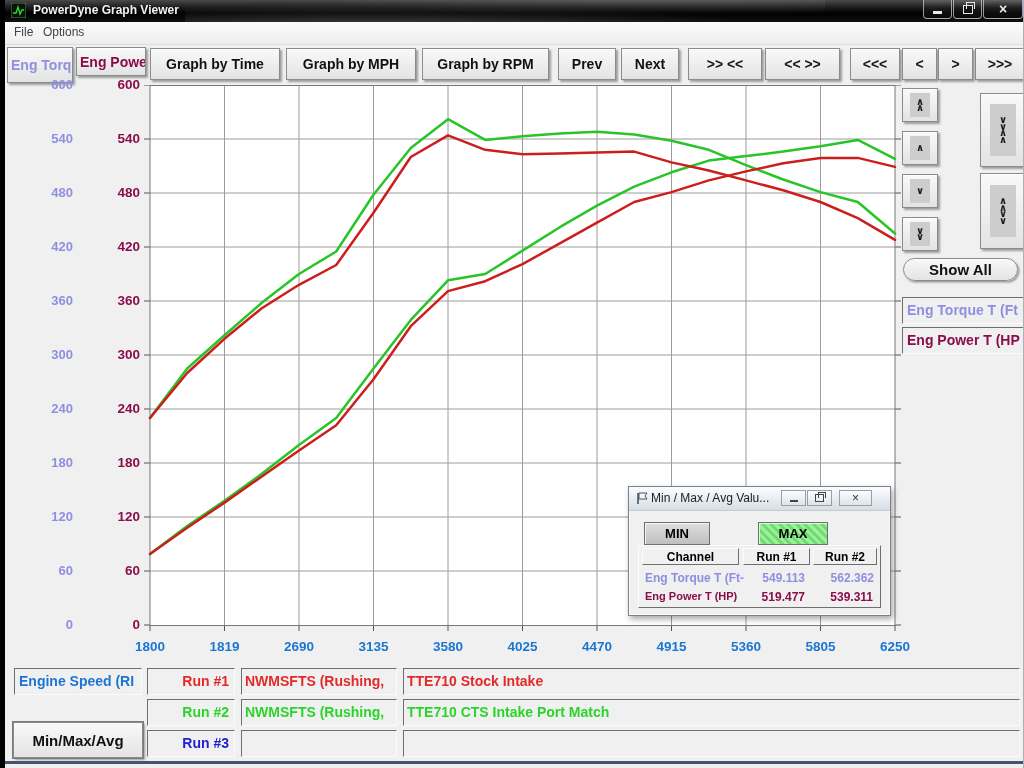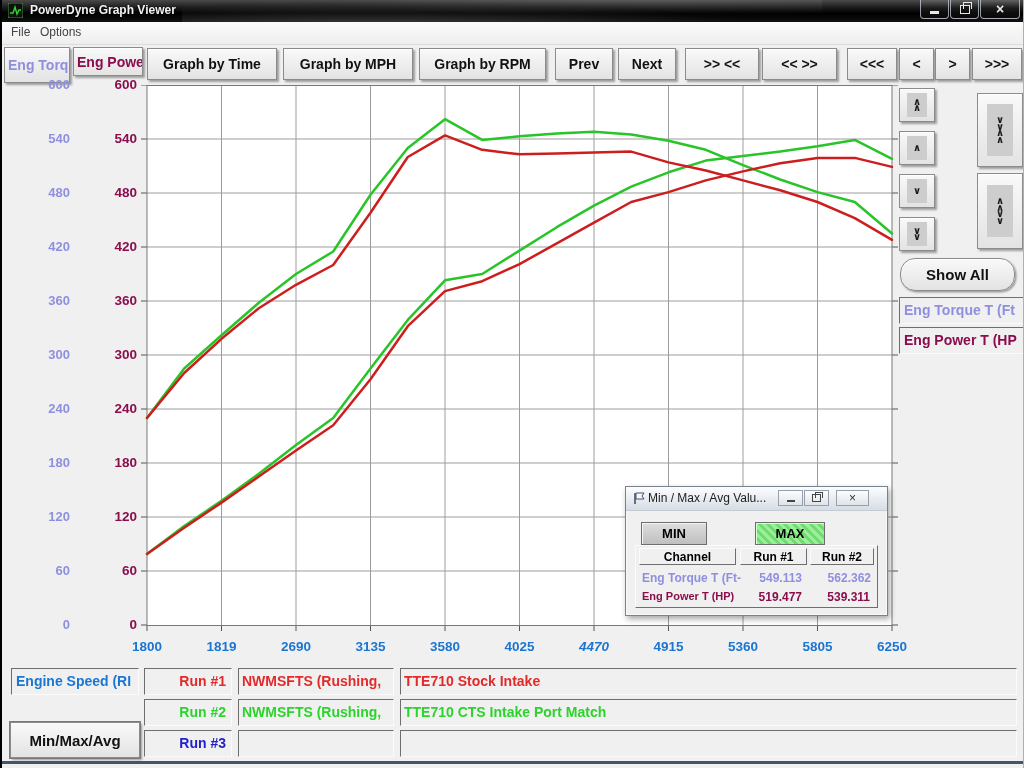--- a/index.html
+++ b/index.html
@@ -1,18 +1,18 @@
 <!DOCTYPE html>
 <html><head>
 <meta charset="utf-8">
 <style>
   html,body{margin:0;padding:0;}
   body{font-family:"Liberation Sans", sans-serif;}
   #window{position:relative;width:1024px;height:768px;background:#f0f0f0;overflow:hidden;
-          border-left:2px solid #000000;border-right:1px solid #a8b2bf;box-sizing:border-box;}
+          border-left:5px solid #000000;border-right:1px solid #a8b2bf;box-sizing:border-box;}
   .abs{position:absolute;}
   
   #titlebar{left:0;top:0;width:1024px;height:22px;
     background:linear-gradient(180deg,#4a4a4a 0%,#1b1b1b 35%,#000 60%,#101010 100%);}
   #titlebar .glass{position:absolute;left:180px;top:0;width:640px;height:22px;
     background:radial-gradient(ellipse at 30% 120%,rgba(255,255,255,.18),rgba(255,255,255,0) 60%),
                radial-gradient(ellipse at 75% -20%,rgba(255,255,255,.12),rgba(255,255,255,0) 55%);}
   #app-icon{left:6px;top:3px;width:15px;height:15px;}
   #title-text{left:28px;top:3px;color:#f2f2f2;font-size:12px;font-weight:bold;text-shadow:0 1px 2px #000;}
   .wbtn{top:0;height:19px;background:linear-gradient(180deg,rgba(120,120,120,.55),rgba(30,30,30,.65) 45%,rgba(10,10,10,.7));
@@ -189,21 +189,21 @@
       <polyline points="7.0,468.9 44.2,442.8 81.5,417.6 118.8,391.5 156.0,365.4 193.2,340.2 230.5,294.3 267.8,241.2 305.0,206.1 342.2,196.2 379.5,179.1 416.8,158.4 454.0,137.7 491.2,117.0 528.5,107.1 565.8,95.4 603.0,86.4 640.2,78.3 677.5,72.9 714.8,72.9 752.0,81.9" fill="none" stroke="#cc1e1e" stroke-width="2.5" stroke-linejoin="round" stroke-linecap="round"></polyline>
     </svg>
 
   <div id="x-ticks" class="abs" style="left:145px;top:639px;width:745px;height:18px;">
       <span class="xtick" style="left: 0%; color: rgb(27, 118, 210);">1800</span>
       <span class="xtick" style="left: 10%; color: rgb(27, 118, 210);">1819</span>
       <span class="xtick" style="left: 20%; color: rgb(27, 118, 210);">2690</span>
       <span class="xtick" style="left: 30%; color: rgb(27, 118, 210);">3135</span>
       <span class="xtick" style="left: 40%; color: rgb(27, 118, 210);">3580</span>
       <span class="xtick" style="left: 50%; color: rgb(27, 118, 210);">4025</span>
-      <span class="xtick" style="left: 60%; color: rgb(27, 118, 210); font-style: italic;">4470</span>
+      <span class="xtick" style="left: 60%; color: rgb(27, 118, 210);">4470</span>
       <span class="xtick" style="left: 70%; color: rgb(27, 118, 210);">4915</span>
       <span class="xtick" style="left: 80%; color: rgb(27, 118, 210);">5360</span>
       <span class="xtick" style="left: 90%; color: rgb(27, 118, 210);">5805</span>
       <span class="xtick" style="left: 100%; color: rgb(27, 118, 210);">6250</span>
     </div>
 
   <div id="scroll-btns">
       <div class="abs btn" style="left: 897px; top: 88px; width: 36px; height: 34px;">
         <span class="chevbox" style="width: 20px; height: 24px;">
           <span class="chev">∧</span>
@@ -238,21 +238,21 @@
       </div>
       <div class="abs btn" style="left: 975px; top: 173px; width: 46px; height: 76px;">
         <span class="chevbox" style="width: 26px; height: 52px;">
           <span class="chev">∧</span>
           <span class="chev">∧</span>
           <span class="chev">∨</span>
           <span class="chev">∨</span>
         </span>
       </div>
     </div>
-  <div class="abs btn" style="left:898px;top:258px;width:115px;height:33px;font-size:15px;border-radius:15px;">Show All</div>
+  <div class="abs btn" style="left:898px;top:258px;width:115px;height:23px;font-size:15px;border-radius:15px;">Show All</div>
   <div class="abs sunken leg-label" style="left:897px;top:297px;width:127px;height:27px;line-height:25px;padding-left:4px;color:#8f8fe0;">Eng Torque T (Ft</div>
   <div class="abs sunken leg-label" style="left:897px;top:327px;width:127px;height:27px;line-height:25px;padding-left:4px;color:#8a0d4c;">Eng Power T (HP</div>
 
   <div id="minmax-win" class="abs">
     <div id="minmax-titlebar">
       <svg class="abs" style="left:7px;top:5px;" width="12" height="13">
         <line x1="2" y1="1" x2="2" y2="12" stroke="#44536a" stroke-width="1.6"></line>
         <path d="M3 1 L11 1 L9 4 L11 7 L3 7 Z" fill="#f4f7fb" stroke="#44536a" stroke-width="1"></path>
       </svg>
       <span id="minmax-title">Min / Max / Avg Valu...</span>

